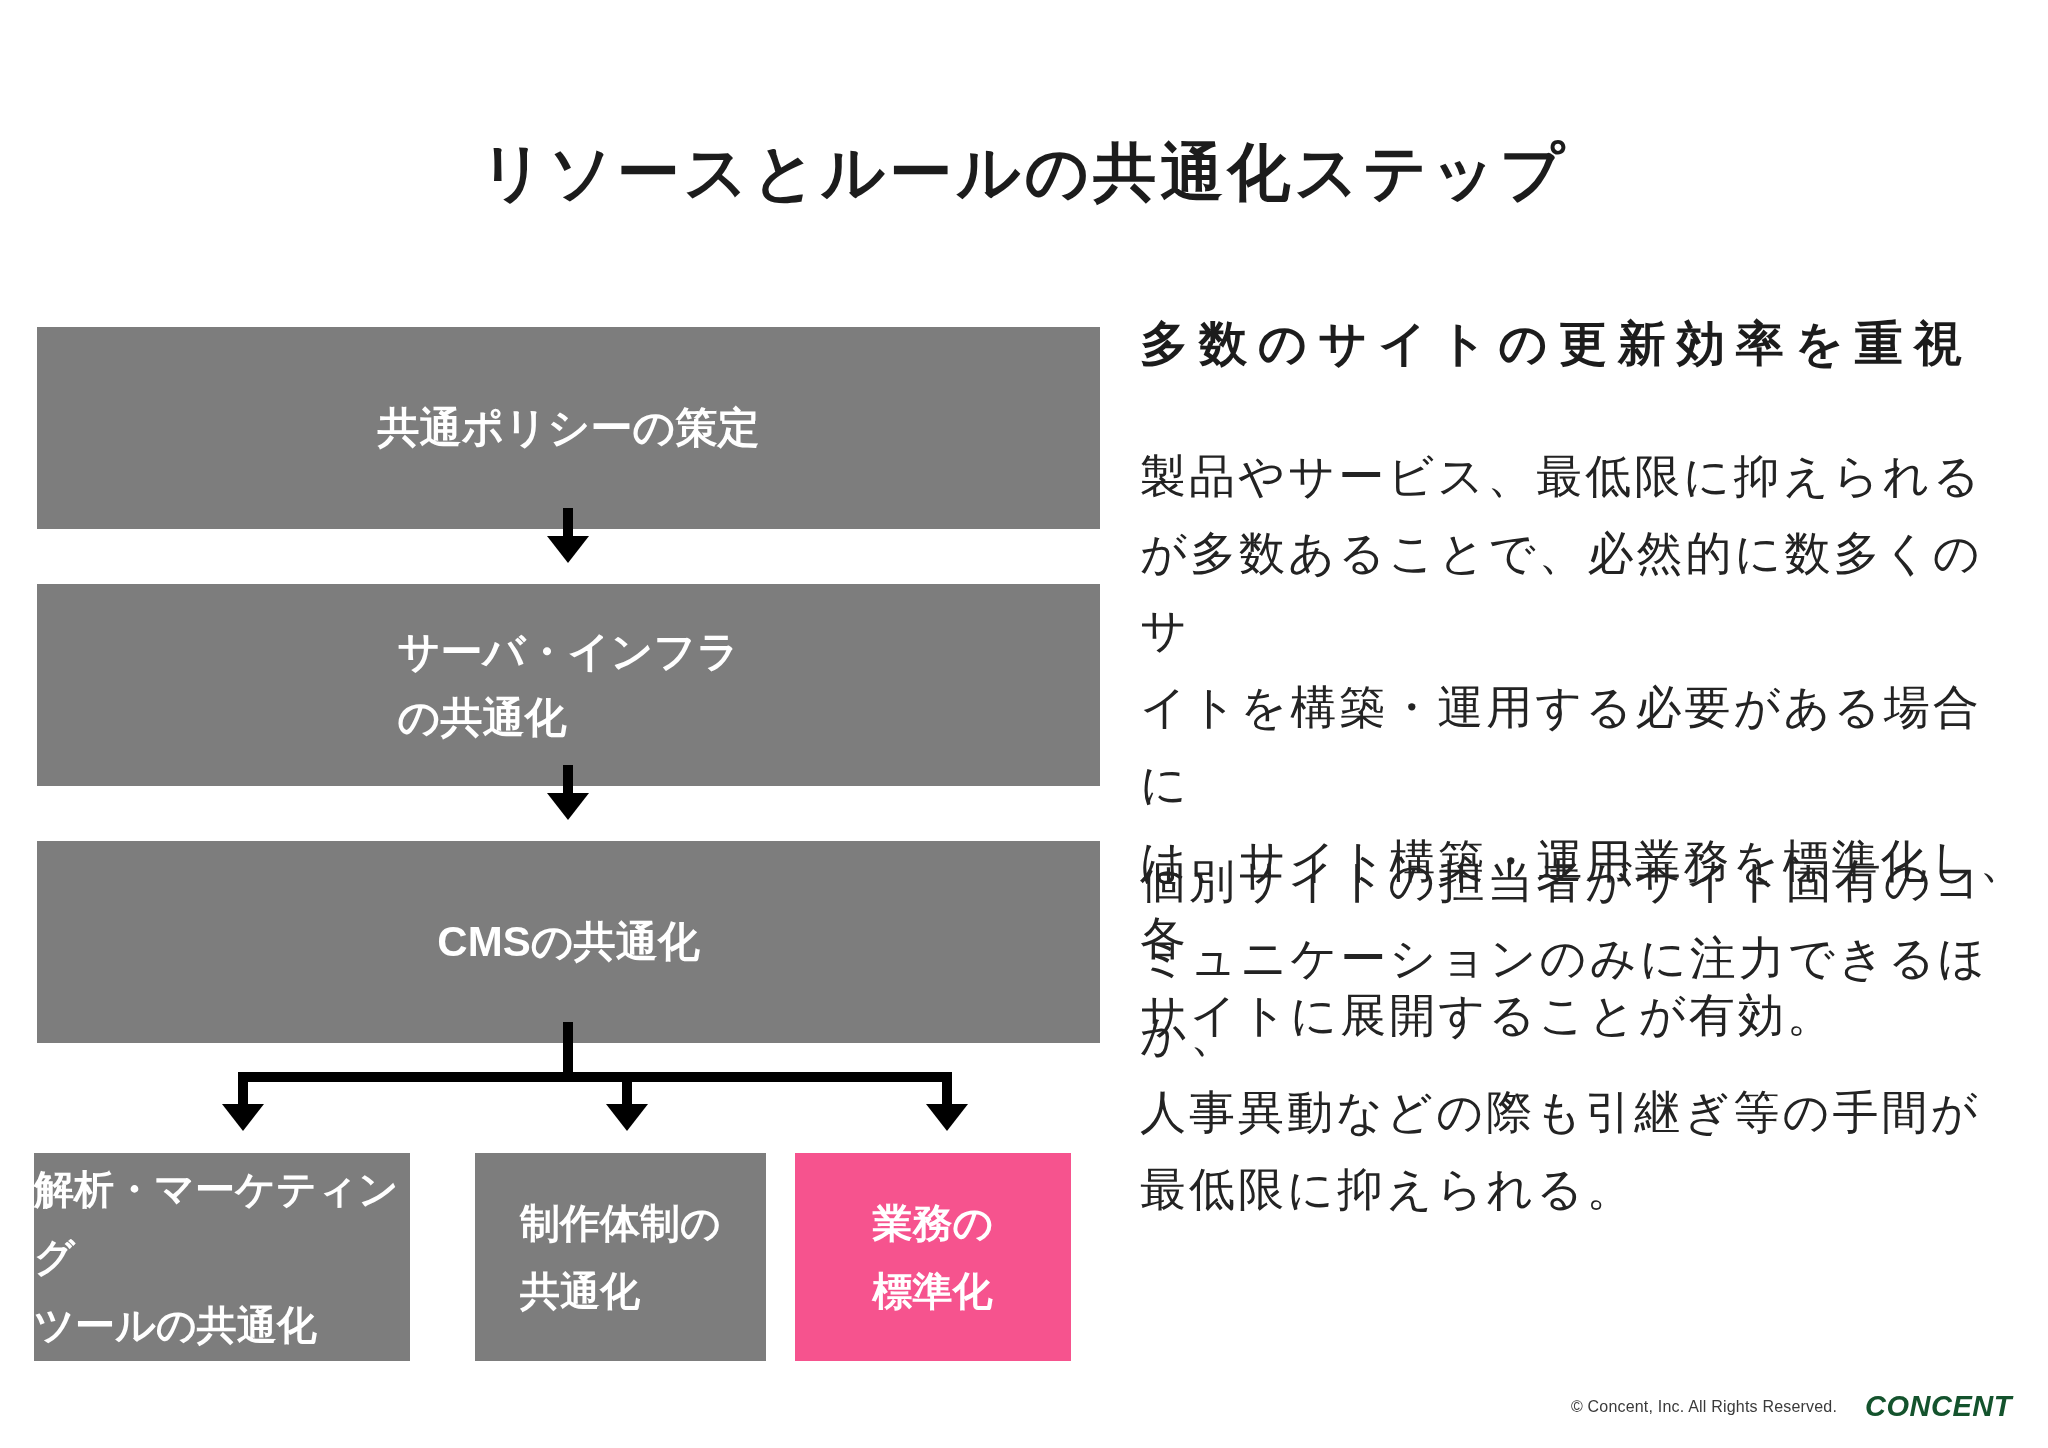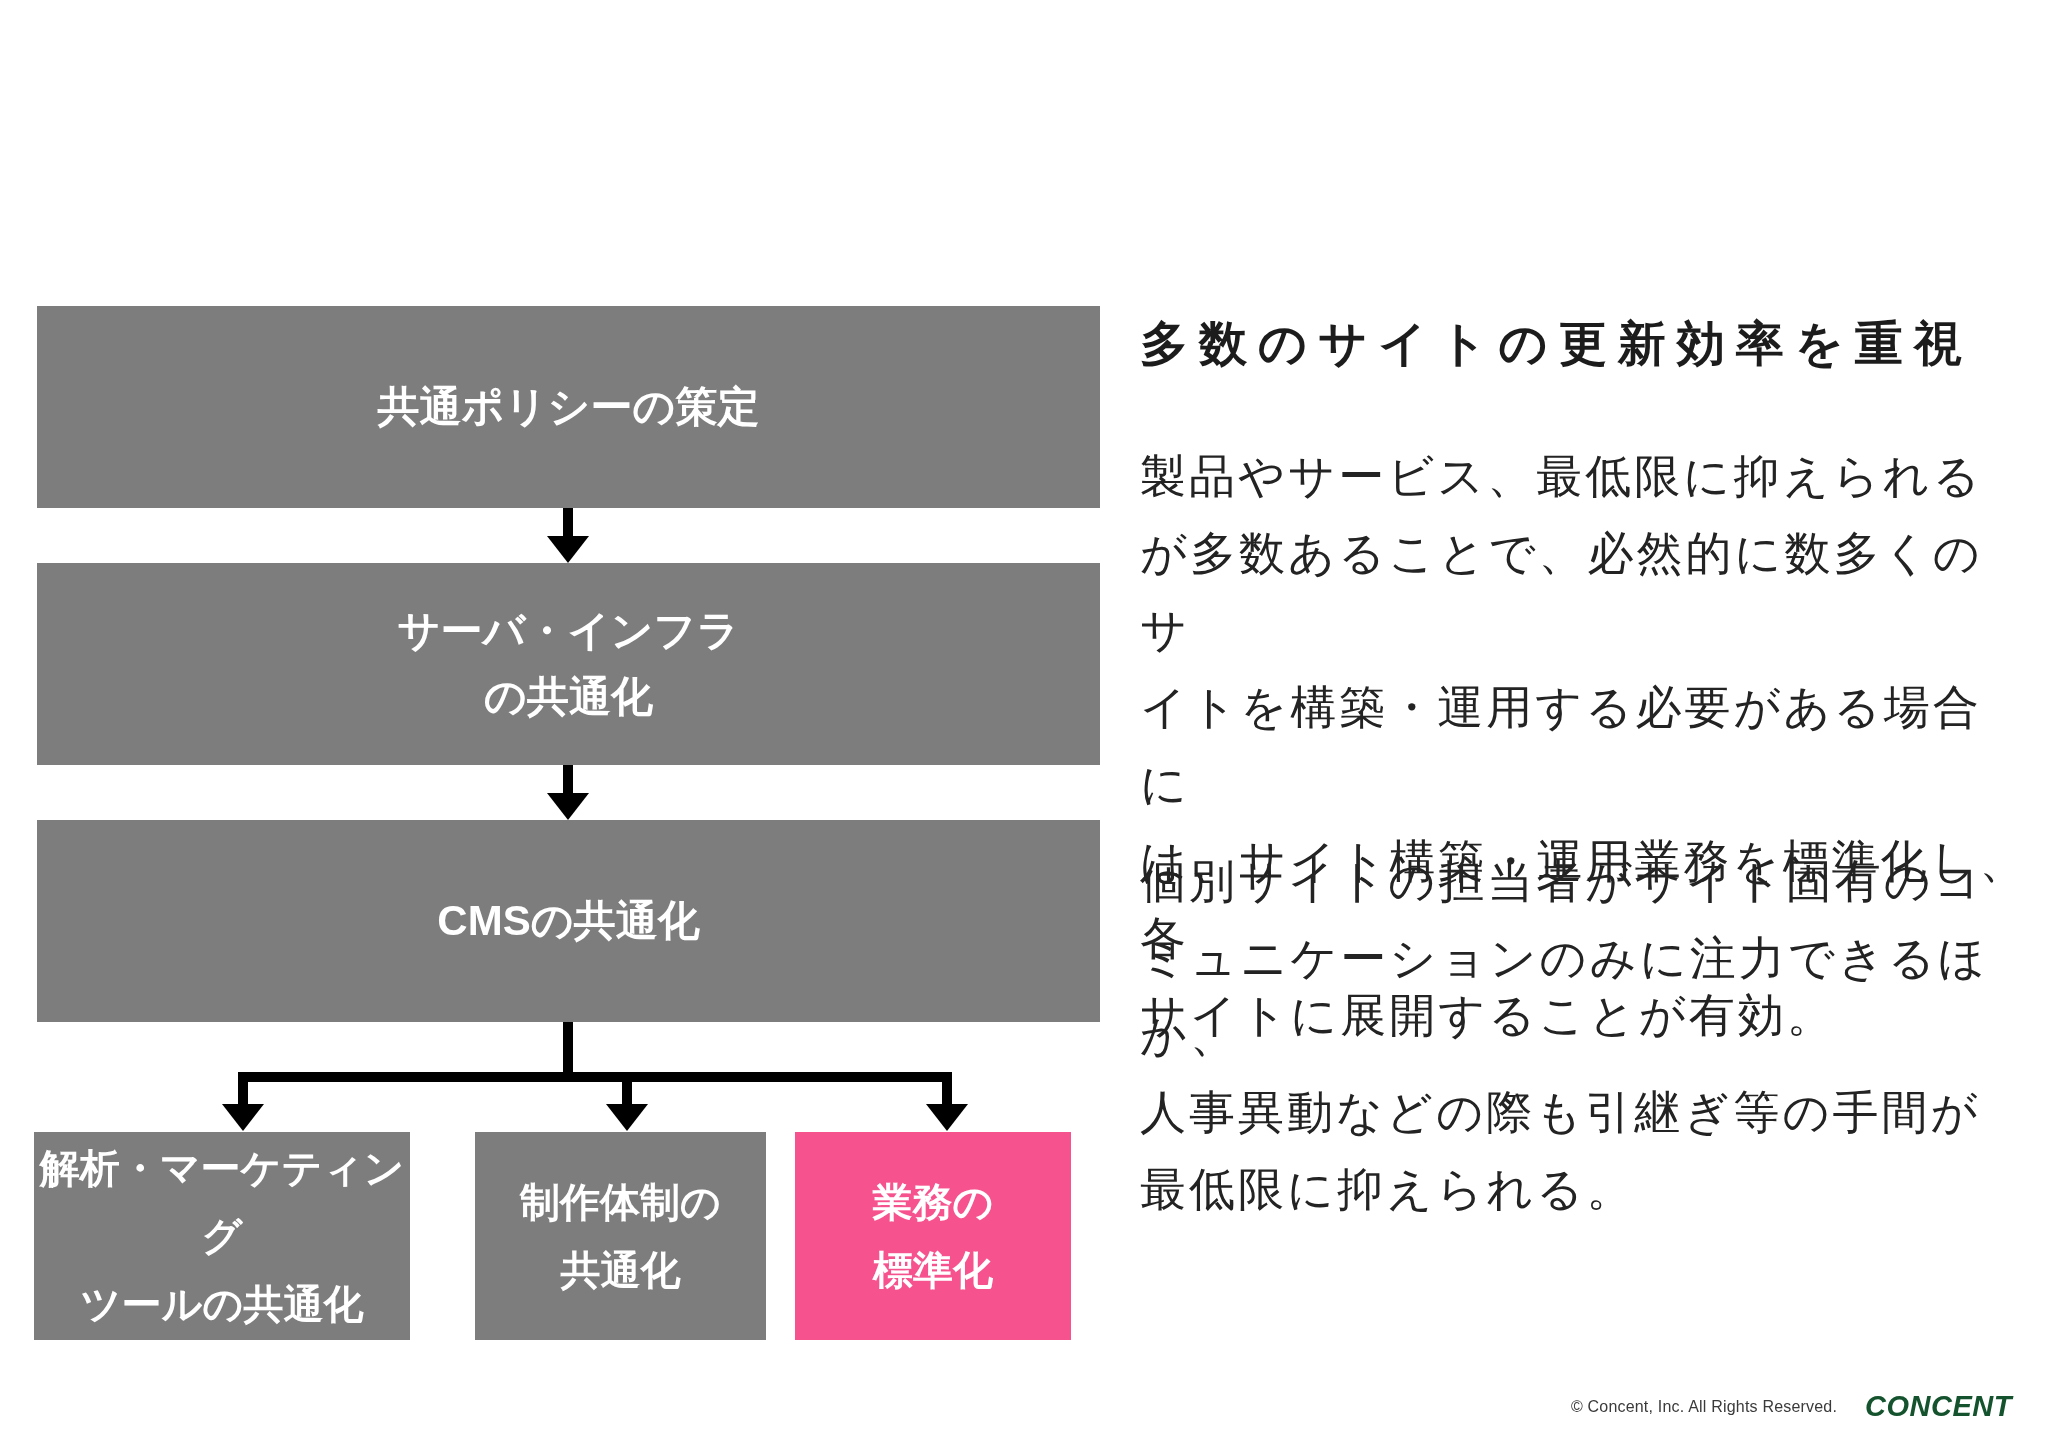--- a/index.html
+++ b/index.html
@@ -31,23 +31,24 @@
     white-space:nowrap;
   }
   
   .box{
     position:absolute;
     background:var(--color-box-gray);
     color:var(--color-box-text);
     display:flex;
     align-items:center;
     justify-content:center;
-    text-align:center;
+    text-align:left;
     font-weight:bold;
     white-space:pre-line;
+    margin-top:21px;
   }
   .box--step{
     left:37px;
     width:1063px;
     height:202px;
     font-size:42px;
     line-height:66px;
   }
   #box-policy{top:306px;}
   #box-server{top:563px;}
@@ -142,20 +143,21 @@
     font-style:italic;
     letter-spacing:0.5px;
     color:#14532d;
   }
 </style>
 </head>
 <body>
 
 <div class="canvas">
 
+  <h1 class="slide-title">リソースとルールの共通化ステップ</h1>
 
   <div>
 
     <div class="box box--step" id="box-policy">共通ポリシーの策定</div>
 
     <div class="shaft" id="arrow1-shaft"></div>
     <div class="arrowhead" id="arrow1-head"></div>
 
     <div class="box box--step" id="box-server">サーバ・インフラ
 の共通化</div>

